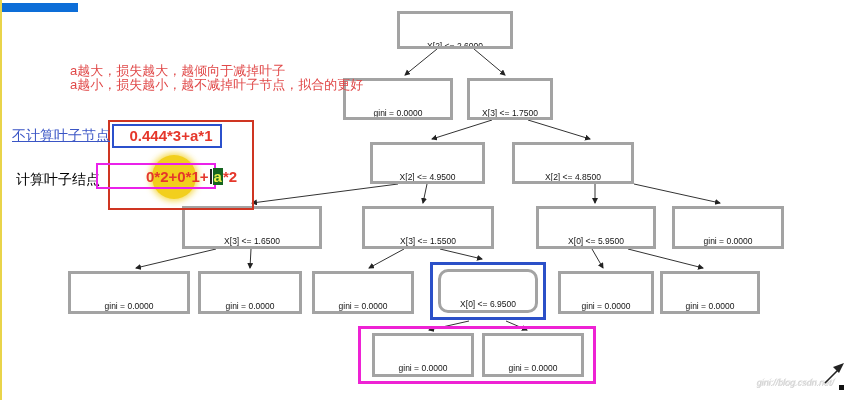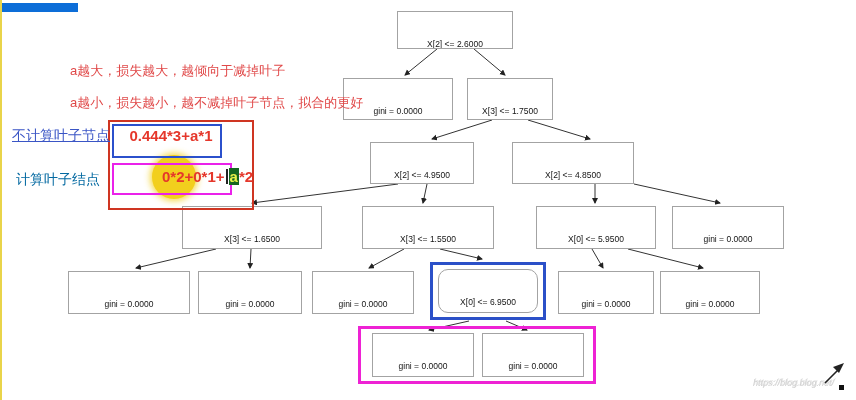--- a/index.html
+++ b/index.html
@@ -8,33 +8,33 @@
     background:#ffffff;
     font-family:"Liberation Sans","DejaVu Sans",sans-serif;
   }
   .abs{position:absolute;}
   
   #left-strip{left:0;top:0;width:2px;height:400px;background:#e9d44a;}
   #top-bar{left:2px;top:3px;width:76px;height:9px;background:#0d6ed8;}
   
   #edges{left:0;top:0;width:856px;height:400px;pointer-events:none;z-index:1;}
   .node{
-    background:#fff;border:1px solid #a3a3a3;z-index:2;
+    background:#fff;border:3px solid #a3a3a3;z-index:2;
     font-size:8.5px;line-height:12px;color:#141414;text-align:center;
     padding-top:2px;white-space:pre;overflow:hidden;box-sizing:border-box;
   }
   .frame{background:transparent;box-sizing:border-box;z-index:3;}
   #blue-frame{border:3px solid #2b50c8;}
   #magenta-frame{border:3px solid #ee22d4;}
   
   .red-note{color:#e04848;font-size:13px;white-space:nowrap;z-index:4;}
   #red-box{border:2px solid #cf3522;z-index:3;}
   .side-label{font-size:14px;white-space:nowrap;z-index:4;}
   #label-exclude{color:#3a55c5;}
-  #label-include{color:#0369a1;}
+  #label-include{color:#000000;}
   .formula-box{box-sizing:border-box;z-index:5;text-align:center;
     font-weight:bold;font-size:15px;color:#e5372b;white-space:nowrap;}
   #formula-exclude-box{border:2px solid #2b50cc;line-height:20px;}
   #formula-include-box{border:2px solid #ea21ea;line-height:23px;}
   #highlight-circle{width:44px;height:44px;border-radius:50%;
     background:#f2cf1d;box-shadow:0 0 6px 2px rgba(242,207,29,.8);z-index:4;}
   #caret{display:inline-block;width:2px;height:15px;background:#222;
     vertical-align:-2px;margin:0 1px;}
   #selected-char{background:#15651f;color:#e8f048;padding:0 1px;}
   
@@ -85,21 +85,21 @@
 <div class="abs node" style="left:343px;top:78px;width:110px;height:42px;">
   <div>gini = 0.0000</div>
   
   
 </div>
 <div class="abs node" style="left:467px;top:78px;width:86px;height:42px;">
   <div>X[3] &lt;= 1.7500</div>
   
   
 </div>
-<div class="abs node" style="left:370px;top:142px;width:104px;height:42px;">
+<div class="abs node" style="left:370px;top:142px;width:115px;height:42px;">
   <div>X[2] &lt;= 4.9500</div>
   
   
 </div>
 <div class="abs node" style="left:512px;top:142px;width:122px;height:42px;">
   <div>X[2] &lt;= 4.8500</div>
   
   
 </div>
 <div class="abs node" style="left:182px;top:206px;width:140px;height:43px;">
@@ -157,33 +157,33 @@
   
   
 </div>
 <div class="abs node" style="left:482px;top:333px;width:102px;height:44px;">
   <div>gini = 0.0000</div>
   
   
 </div>
 
 <div class="abs red-note" style="left:70px;top:62px;">a越大，损失越大，越倾向于减掉叶子</div>
-<div class="abs red-note" style="left:70px;top:94px;">a越小，损失越小，越不减掉叶子节点，拟合的更好</div>
+<div class="abs red-note" style="left:70px;top:76px;">a越小，损失越小，越不减掉叶子节点，拟合的更好</div>
 
 <div class="abs" id="red-box" style="left:108px;top:120px;width:142px;height:86px;"></div>
 <div class="abs" id="highlight-circle" style="left:152px;top:155px;"></div>
 
 <div class="abs side-label" id="label-exclude" style="left:12px;top:127px;text-decoration:underline;">不计算叶子节点</div>
-<div class="abs formula-box" id="formula-exclude-box" style="left:112px;top:124px;width:110px;height:34px;padding-left:8px;">
+<div class="abs formula-box" id="formula-exclude-box" style="left:112px;top:124px;width:110px;height:24px;padding-left:8px;">
   <span>0.444*3+a*1</span>
 </div>
 
 <div class="abs side-label" id="label-include" style="left:16px;top:171px;">计算叶子结点</div>
-<div class="abs formula-box" id="formula-include-box" style="left:112px;top:163px;width:120px;height:32px;padding-left:48px;">
+<div class="abs formula-box" id="formula-include-box" style="left:96px;top:163px;width:120px;height:26px;padding-left:48px;">
   <span>0*2+0*1+</span><span id="caret"></span><span id="selected-char">a</span><span>*2</span>
 </div>
 
-<div class="abs" id="watermark">https://blog.blog.net/</div>
+<div class="abs" id="watermark">gini://blog.csdn.net/</div>
 <svg class="abs" id="cursor" style="left:818px;top:358px;" width="34" height="34">
   <line x1="7" y1="25" x2="22" y2="10" stroke="#222" stroke-width="1.6"></line>
   <polygon points="26,5 15,9 21,15" fill="#222"></polygon>
   <rect x="21" y="27" width="5" height="5" fill="#111"></rect>
 </svg>
 
 </body></html>

